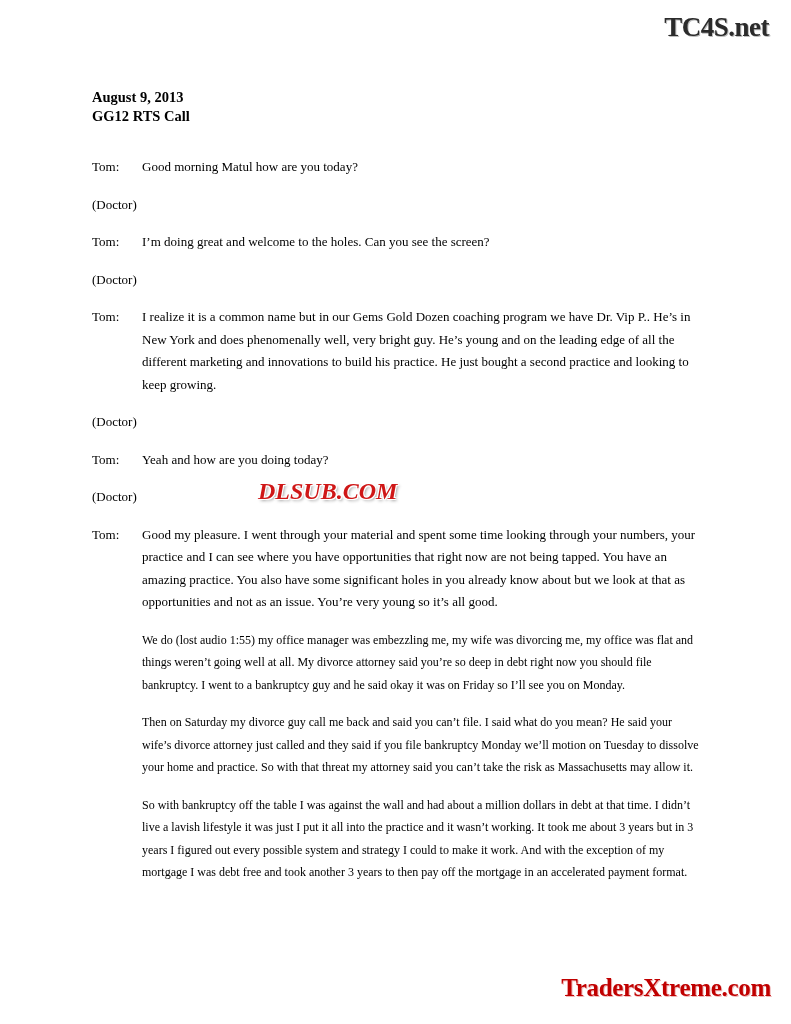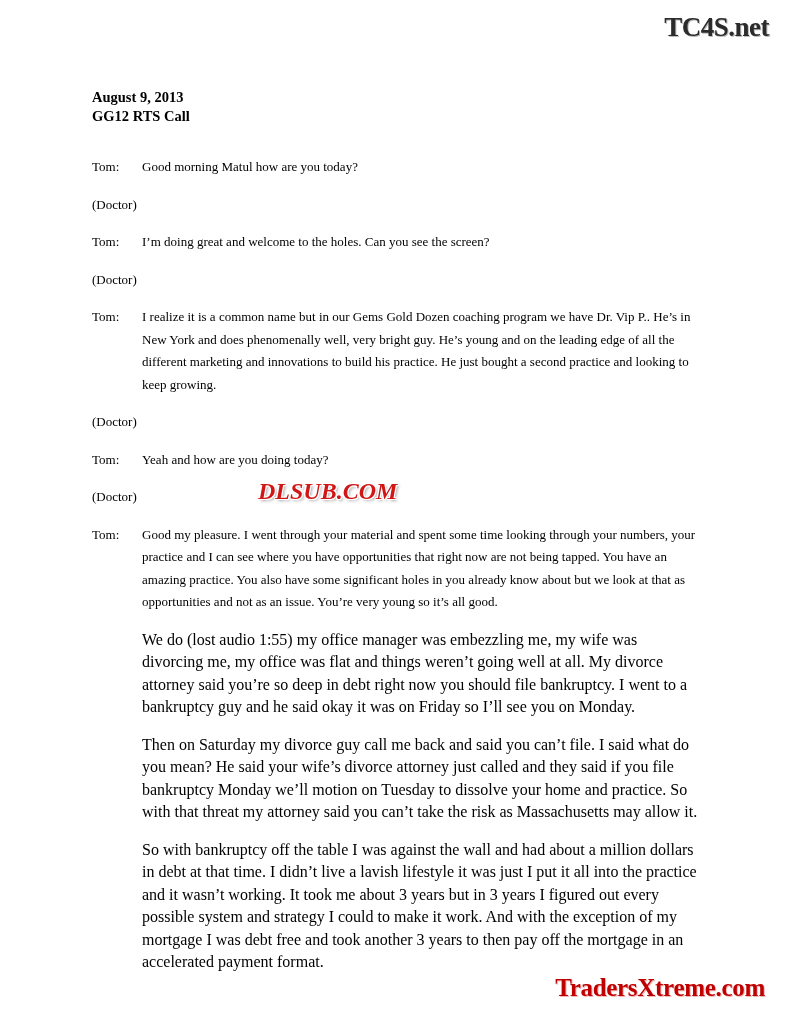--- a/index.html
+++ b/index.html
@@ -30,21 +30,21 @@
     font-family: "Liberation Serif", serif;
     font-weight: bold;
     font-size: 27px;
     color: #2b2b2b;
     letter-spacing: -0.5px;
     text-shadow: 1px 1px 0 #bdbdbd;
   }
   
   .brand-bottom {
     position: absolute;
-    right: 26px;
+    right: 20px;
     bottom: 22px;
     font-family: "Liberation Serif", serif;
     font-weight: bold;
     font-size: 25px;
     color: #c00000;
     letter-spacing: -0.3px;
     text-shadow: 1px 1px 0 #f0b9b9;
   }
   .doc {
     position: absolute;
@@ -73,21 +73,21 @@
   }
   .utt {
     flex: 1 1 auto;
   }
   .stage {
     font-size: 13px;
     line-height: 22.5px;
     margin-bottom: 15px;
   }
   .para {
-    font-size: 16px;
+    font-size: 12px;
     line-height: 22.5px;
     margin: 0 0 15px 0;
   }
   .indented {
     margin-left: 50px;
   }
   
   .overlay-wm {
     position: absolute;
     left: 258px;

